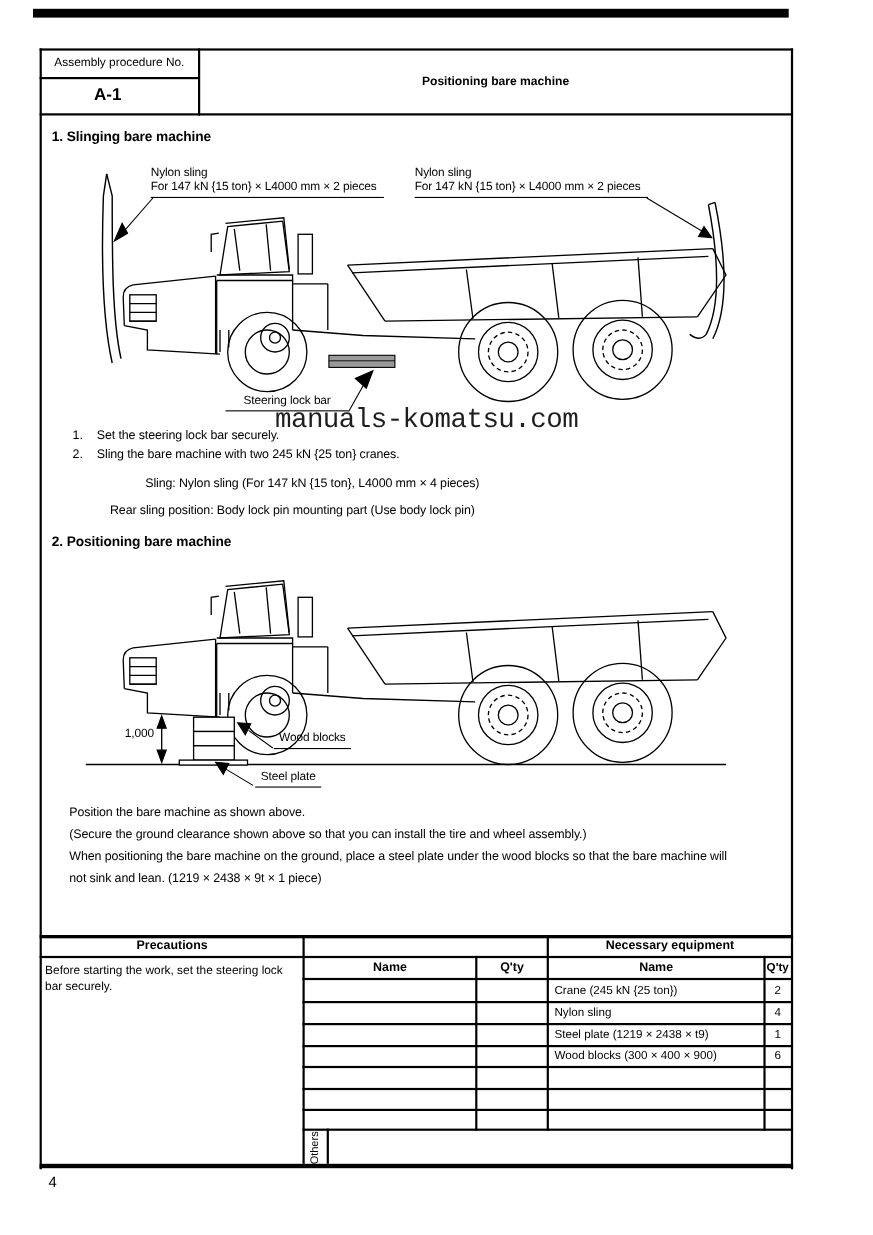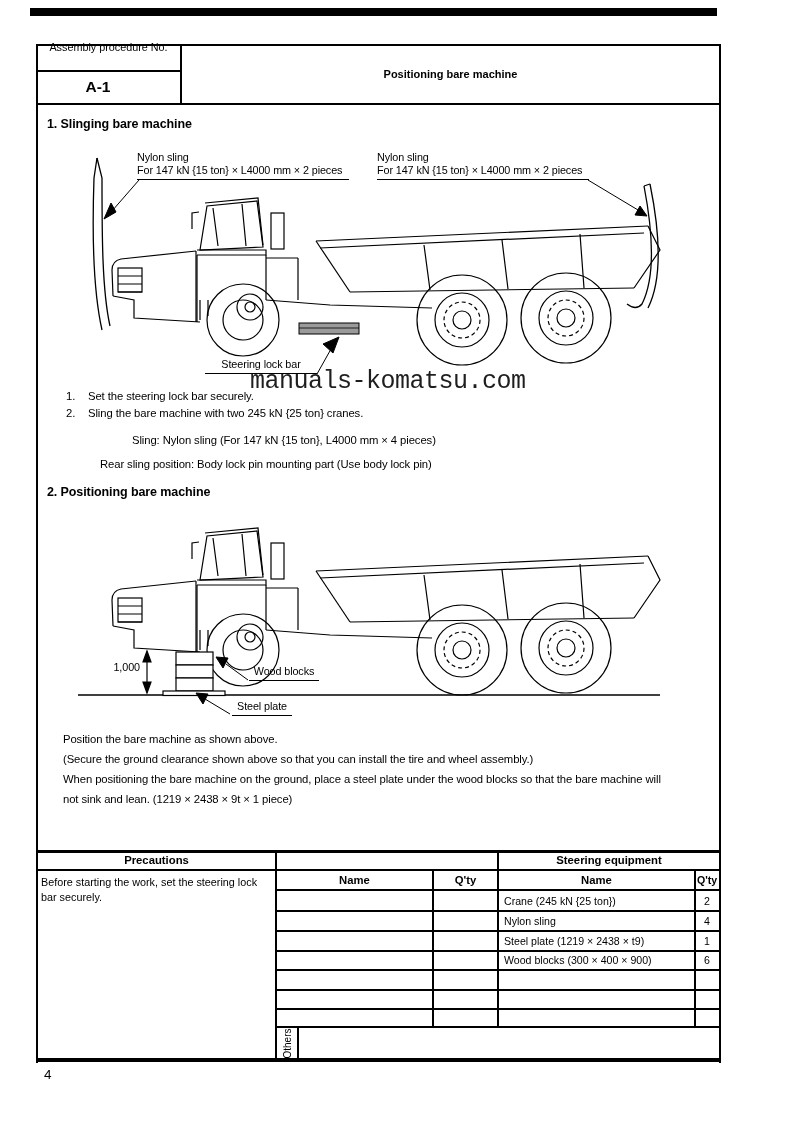--- a/index.html
+++ b/index.html
@@ -30,21 +30,21 @@
 
   <div class="abs" style="left:30px;top:8px;width:687px;height:8px;background:#000;"></div>
 
   <div class="line-h" style="left:36px;top:44px;width:685px;"></div>
   <div class="line-h" style="left:36px;top:70px;width:145px;"></div>
   <div class="line-h" style="left:36px;top:103px;width:685px;"></div>
   <div class="line-v" style="left:36px;top:44px;height:1019px;"></div>
   <div class="line-v" style="left:719px;top:44px;height:1019px;"></div>
   <div class="line-v" style="left:180px;top:44px;height:61px;"></div>
 
-  <div class="abs ctr" style="left:38px;top:36px;width:141px;height:22px;font-size:10.8px;">Assembly procedure No.</div>
+  <div class="abs ctr" style="left:38px;top:46px;width:141px;height:22px;font-size:10.8px;">Assembly procedure No.</div>
   <div class="abs ctr b" style="left:38px;top:72px;width:120px;height:29px;font-size:15.5px;">A-1</div>
   <div class="abs ctr b" style="left:182px;top:44px;width:537px;height:59px;font-size:11px;">Positioning bare machine</div>
 
   <div class="t b" style="left:47px;top:116px;font-size:12.5px;">1.  Slinging bare machine</div>
 
   <svg width="794" height="1123" viewBox="0 0 794 1123">
     <defs>
       <g id="truck" fill="none" stroke="#000" stroke-width="1.2">
 
         <path d="M113,296 L112,270 Q112,261 121,259 L196,251"></path>
@@ -185,21 +185,21 @@
   <div class="line-h" style="left:275px;top:989px;width:446px;"></div>
   <div class="line-h" style="left:275px;top:1008px;width:446px;"></div>
   <div class="line-h" style="left:275px;top:1026px;width:446px;"></div>
   <div class="line-v" style="left:275px;top:850px;height:208px;"></div>
   <div class="line-v" style="left:432px;top:869px;height:159px;"></div>
   <div class="line-v" style="left:497px;top:850px;height:178px;"></div>
   <div class="line-v" style="left:694px;top:869px;height:159px;"></div>
   <div class="line-v" style="left:297px;top:1026px;height:32px;"></div>
 
   <div class="hdr-cell" style="left:38px;top:851px;width:237px;height:18px;">Precautions</div>
-  <div class="hdr-cell" style="left:499px;top:851px;width:220px;height:18px;">Steering equipment</div>
+  <div class="hdr-cell" style="left:499px;top:851px;width:220px;height:18px;">Necessary equipment</div>
   <div class="hdr-cell" style="left:277px;top:871px;width:155px;height:18px;">Name</div>
   <div class="hdr-cell" style="left:434px;top:871px;width:63px;height:18px;">Q'ty</div>
   <div class="hdr-cell" style="left:499px;top:871px;width:195px;height:18px;">Name</div>
   <div class="hdr-cell" style="left:694px;top:871px;width:26px;height:18px;font-size:10.6px;">Q'ty</div>
 
   <div class="abs" style="left:41px;top:875px;width:232px;font-size:10.8px;line-height:15px;">Before starting the work, set the steering lock bar securely.</div>
 
   <div class="cell-txt" style="left:504px;top:891px;height:19px;">Crane (245 kN {25 ton})</div>
   <div class="qty-txt" style="left:694px;top:891px;width:26px;height:19px;">2</div>
   <div class="cell-txt" style="left:504px;top:911px;height:19px;">Nylon sling</div>

